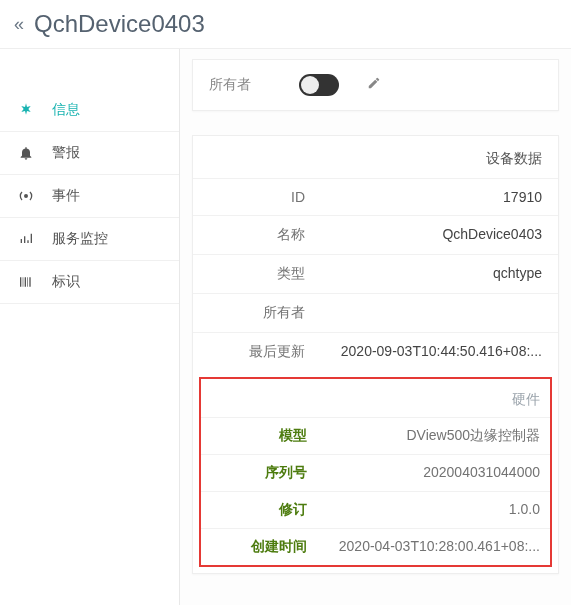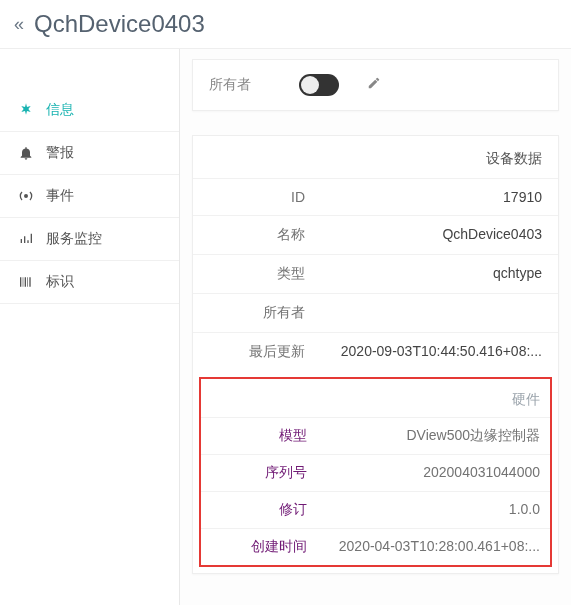--- a/index.html
+++ b/index.html
@@ -2,21 +2,21 @@
 <html><head>
 <meta charset="utf-8">
 <style>
   * { box-sizing: border-box; margin: 0; padding: 0; }
   html, body { width: 571px; height: 608px; font-family: "Segoe UI", Arial, sans-serif; background: #fff; color: #333; }
   .header { display: flex; align-items: center; padding: 10px 14px; border-bottom: 1px solid #eee; }
   .back-caret { color: #6a7785; font-size: 18px; margin-right: 10px; cursor: pointer; }
   .page-title { font-size: 24px; font-weight: 400; color: #556270; }
   .content { display: flex; height: calc(608px - 52px); }
   .sidebar { width: 180px; border-right: 1px solid #e8e8e8; padding-top: 40px; }
-  .sidebar-item { display: flex; align-items: center; padding: 12px 18px; font-size: 14px; color: #555; cursor: pointer; border-bottom: 1px solid #f0f0f0; gap: 12px; }
+  .sidebar-item { display: flex; align-items: center; padding: 12px 18px; font-size: 14px; color: #555; cursor: pointer; border-bottom: 1px solid #f0f0f0; gap: 18px; }
   .sidebar-item.active { color: #19b3b1; }
   .sidebar-item.active .icon svg { fill: #19b3b1; }
   .icon { width: 16px; height: 16px; display: inline-flex; align-items: center; justify-content: center; }
   .icon svg { width: 16px; height: 16px; fill: #555; }
   .main { flex: 1; background: #fdfdfd; padding-top: 10px; overflow: hidden; }
   .owner-card { margin: 0 12px 24px 12px; background: #fff; border: 1px solid #eee; box-shadow: 0 1px 2px rgba(0,0,0,0.03); padding: 14px 16px; display: flex; align-items: center; }
   .owner-label { color: #888; font-size: 14px; width: 90px; }
   .toggle { width: 40px; height: 22px; background: #333; border-radius: 11px; position: relative; margin-right: 28px; }
   .toggle-knob { position: absolute; left: 2px; top: 2px; width: 18px; height: 18px; background: #eee; border-radius: 50%; }
   .owner-name { color: #444; font-size: 14px; flex: 1; }
@@ -24,21 +24,21 @@
   .edit-icon svg { fill: #888; width: 14px; height: 14px; }
   .data-card { margin: 0 12px; background: #fff; border: 1px solid #eee; box-shadow: 0 1px 2px rgba(0,0,0,0.03); text-align: right; }
   .section-title { padding: 14px 16px 10px 16px; font-size: 14px; color: #555; }
   .kv-row { display: flex; padding: 10px 16px; border-top: 1px solid #f1f1f1; font-size: 14px; }
   .kv-key { width: 96px; color: #737373; }
   .kv-val { color: #444; flex: 1; white-space: nowrap; overflow: hidden; text-overflow: ellipsis; }
   .kv-val.redacted { color: #ddd; }
   .hw-section { border: 2px solid #e53935; margin: 6px; }
   .hw-title { padding: 12px 10px 8px 10px; font-size: 14px; color: #9aa3ab; }
   .hw-row { display: flex; padding: 9px 10px; border-top: 1px solid #f1f1f1; font-size: 14px; }
-  .hw-key { width: 96px; color: #701a75; }
+  .hw-key { width: 96px; color: #4d7c0f; font-weight: bold; }
   .hw-val { color: #737373; flex: 1; white-space: nowrap; overflow: hidden; text-overflow: ellipsis; }
 </style>
 </head>
 <body>
 
 <div class="header">
   <span class="back-caret">«</span>
   <span class="page-title">QchDevice0403</span>
 </div>
 

